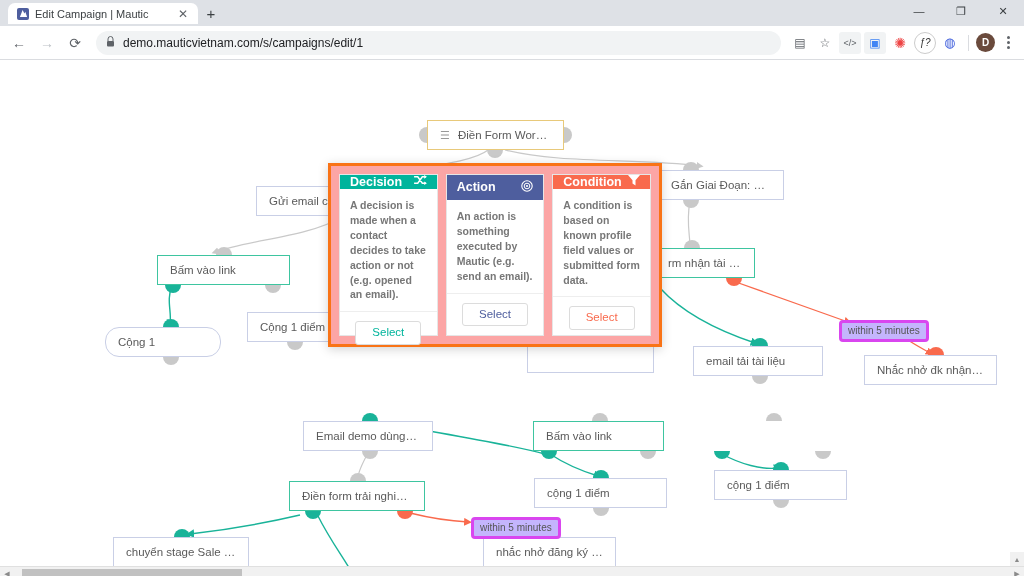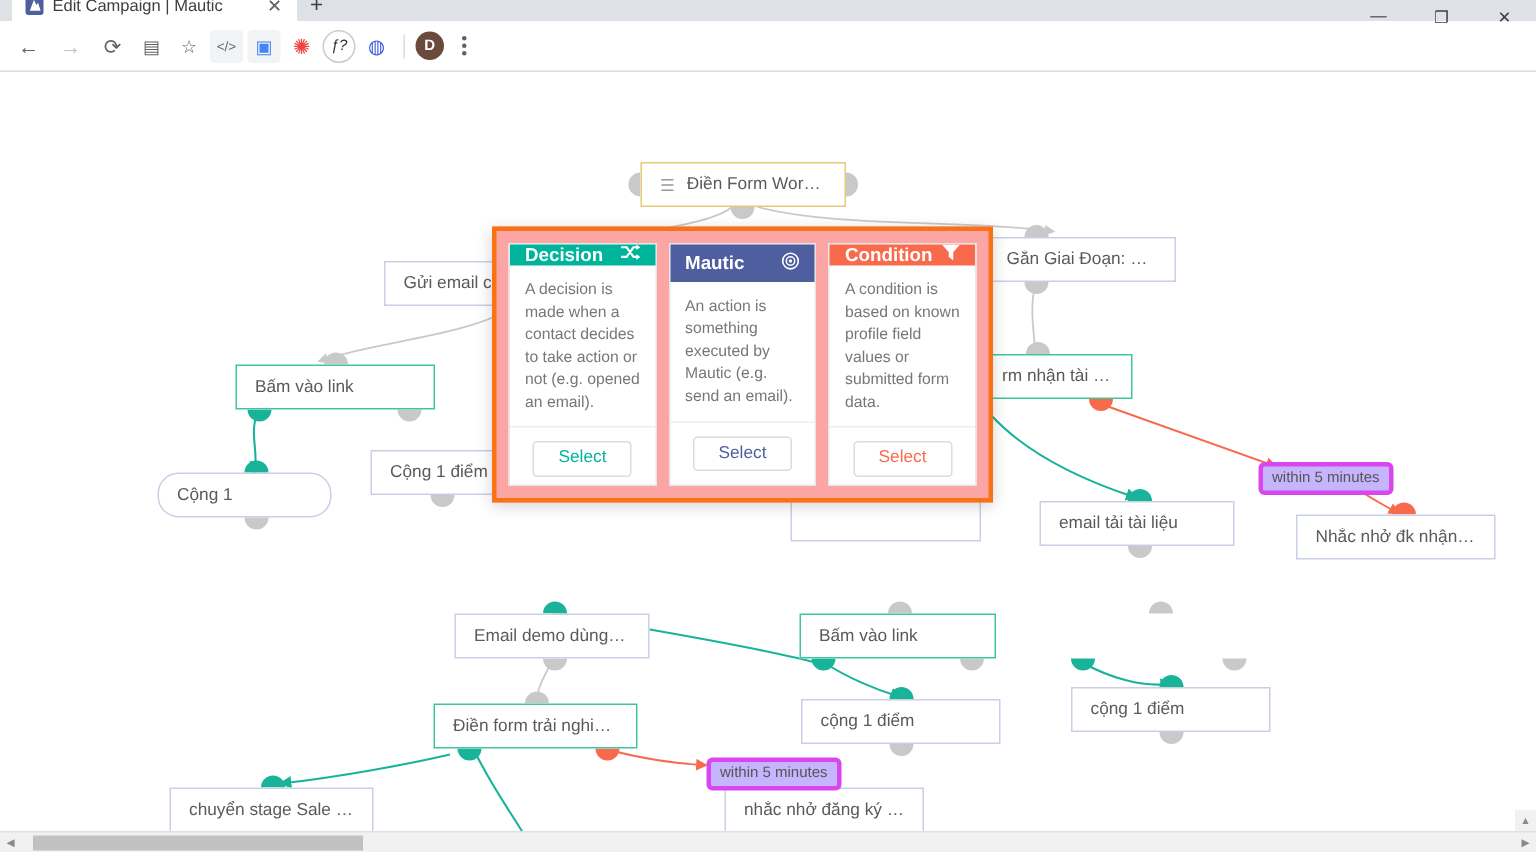--- a/index.html
+++ b/index.html
@@ -6,21 +6,21 @@
   html,body { width:1024px; height:576px; overflow:hidden; }
   body {
     font-family: "Liberation Sans", sans-serif;
     background:#ffffff;
     font-size:12px;
     color:#333;
   }
 
   
   .titlebar{
-    height:14px; background:#dee1e6; display:flex; align-items:flex-end;
+    height:26px; background:#dee1e6; display:flex; align-items:center;
     position:relative;
   }
   .tabstrip{ display:flex; align-items:flex-end; height:22px; padding-left:8px; }
   .tab{
     display:flex; align-items:center; gap:6px;
     height:21px; background:#fff; border-radius:7px 7px 0 0;
     padding:0 8px 0 9px; min-width:190px; position:relative;
   }
   .tab .favicon{
     width:12px;height:12px;border-radius:2px;background:#4e5e9e;
@@ -129,21 +129,21 @@
   .card{
     flex:1; background:#fff; border:1px solid #e6e6e6;
     display:flex; flex-direction:column;
   }
   .card-head{
     height:28px; display:flex; align-items:center; justify-content:space-between;
     padding:0 10px; color:#fff; font-size:12.5px; font-weight:bold;
   }
   .card-head .hicon{ font-size:12px; }
   .card-body{
-    flex:1; padding:9px 10px; font-size:10.5px; color:#777; line-height:1.42;
+    flex:1; padding:9px 10px; font-size:10.5px; color:#777; line-height:1.42;font-weight:bold;
   }
   .card-foot{
     border-top:1px solid #eee; padding:9px 0; display:flex; justify-content:center;
   }
   .select-btn{
     background:#fff; border:1px solid #dcdcdc; border-radius:3px;
     font-size:11.5px; padding:5px 16px; line-height:1;
     font-family:"Liberation Sans",sans-serif;
   }
 
@@ -185,20 +185,29 @@
     <div class="winbtn">—</div>
     <div class="winbtn">❐</div>
     <div class="winbtn">✕</div>
   </div>
 </div>
 
 <div class="toolbar">
   <div class="navbtn">←</div>
   <div class="navbtn dim">→</div>
   <div class="navbtn">⟳</div>
+  <div class="omnibox">
+    <span class="lock">
+      <svg width="9" height="11" viewBox="0 0 9 11">
+          <path d="M2 5V3a2.5 2.5 0 0 1 5 0v2" stroke="#5f6368" stroke-width="1" fill="none"></path>
+          <rect x="1" y="5" width="7" height="5.5" rx="1" fill="#5f6368"></rect>
+        </svg>
+    </span>
+    <span class="urltext">demo.mauticvietnam.com/s/campaigns/edit/1</span>
+  </div>
   <div class="tbicons">
     <div class="tbicon">▤</div>
     <div class="tbicon">☆</div>
     <div class="tbicon" style="font-size:9px;background:#f1f3f4;border-radius:3px;">&lt;/&gt;</div>
     <div class="tbicon" style="color:#4285f4;background:#f1f3f4;border-radius:3px;">▣</div>
     <div class="tbicon" style="color:#ee4444;font-size:14px;">✺</div>
     <div class="tbicon" style="font-style:italic;font-size:10px;color:#333;border:1px solid #ccc;border-radius:50%;">ƒ?</div>
     <div class="tbicon" style="color:#3b5bdb;font-size:13px;">◍</div>
     <div class="tbsep"></div>
     <div class="profile">D</div>
@@ -389,21 +398,21 @@
           </span>
         </div>
         <div class="card-body">A decision is made when a contact decides to take action or not (e.g. opened an email).</div>
         <div class="card-foot">
           <button class="select-btn" style="color:#00b49c;">Select</button>
         </div>
       </div>
 
       <div class="card">
         <div class="card-head" style="background:#4e5e9e;">
-          <span>Mautic</span>
+          <span>Action</span>
           <span class="hicon">
             <svg width="12" height="12" viewBox="0 0 12 12">
                 <circle cx="6" cy="6" r="5.2" stroke="#fff" stroke-width="1.1" fill="none"></circle>
                 <circle cx="6" cy="6" r="2.8" stroke="#fff" stroke-width="1" fill="none"></circle>
                 <circle cx="6" cy="6" r="1.1" fill="#fff"></circle>
               </svg>
           </span>
         </div>
         <div class="card-body">An action is something executed by Mautic (e.g. send an email).</div>
         <div class="card-foot">

